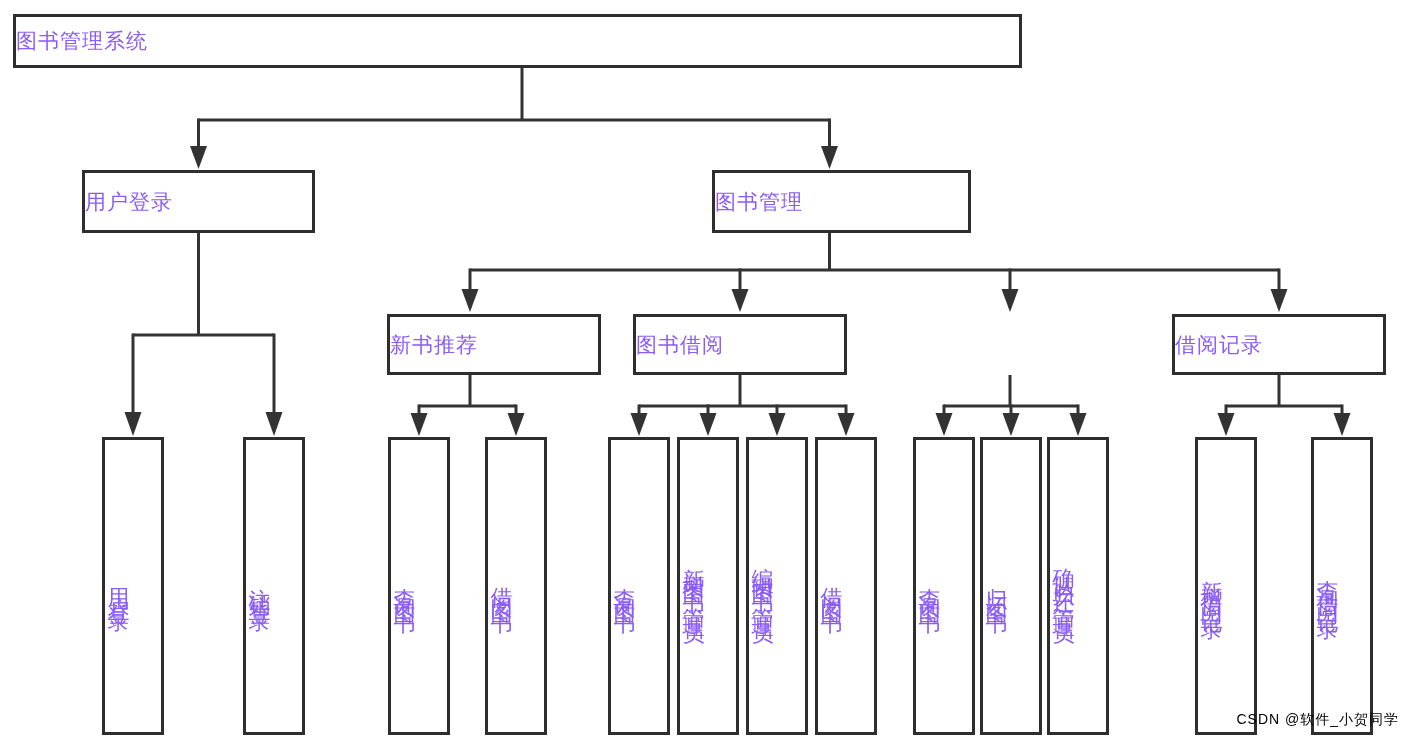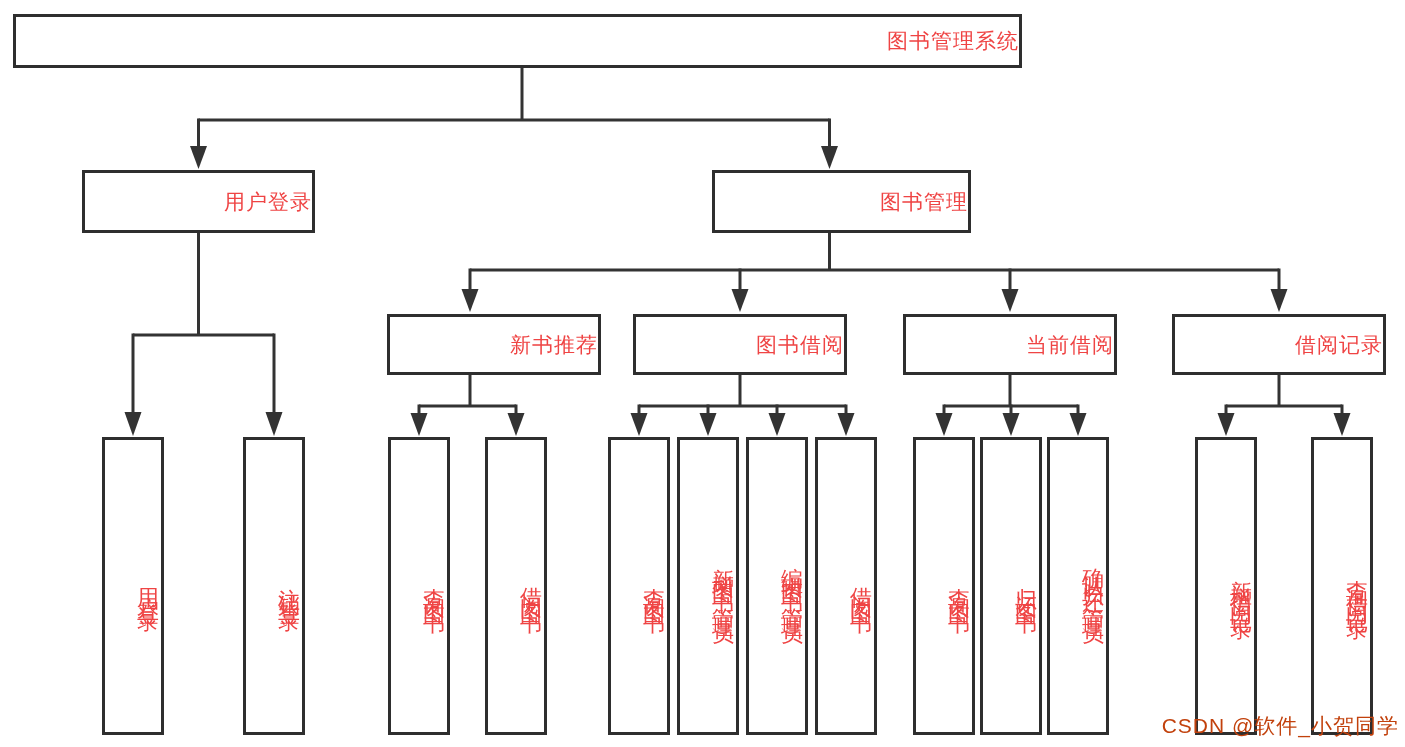--- a/index.html
+++ b/index.html
@@ -19,45 +19,45 @@
     position: absolute;
     left: 0;
     top: 0;
     z-index: 1;
   }
   .node {
     position: absolute;
     box-sizing: border-box;
     background: #ffffff;
     border: 3px solid #2e2e2e;
-    color: #ef4444;
+    color: #8b5cf6;
     display: flex;
     align-items: center;
-    justify-content: flex-end;
+    justify-content: flex-start;
     z-index: 2;
   }
   .hlabel {
     font-size: 21px;
     letter-spacing: 1px;
     white-space: nowrap;
   }
   .vlabel {
     writing-mode: vertical-rl;
     text-orientation: mixed;
     font-size: 22px;
     letter-spacing: 8px;
     line-height: 1.2;
     white-space: nowrap;
   }
   #watermark {
     position: absolute;
     right: 6px;
-    bottom: 7px;
-    font-size: 21px;
-    color: #c2410c;
+    bottom: 18px;
+    font-size: 14px;
+    color: #000000;
     letter-spacing: 1px;
     z-index: 3;
     white-space: nowrap;
   }
 </style>
 </head>
 <body>
 
 <div id="stage">
 
@@ -141,25 +141,22 @@
   <div class="node" style="left:82px; top:170px; width:233px; height:63px;">
     <span class="hlabel">用户登录</span>
   </div>
   <div class="node" style="left:712px; top:170px; width:259px; height:63px;">
     <span class="hlabel">图书管理</span>
   </div>
 
   <div class="node" style="left:363px; top:314px; width:214px; height:61px;margin-left:24px;">
     <span class="hlabel">新书推荐</span>
   </div>
-  <div class="node" style="left:633px; top:314px; width:214px; height:61px;padding-left:8px;">
+  <div class="node" style="left:633px; top:314px; width:214px; height:61px;">
     <span class="hlabel">图书借阅</span>
-  </div>
-  <div class="node" style="left:903px; top:314px; width:214px; height:61px;">
-    <span class="hlabel">当前借阅</span>
   </div>
   <div class="node" style="left:1172px; top:314px; width:214px; height:61px;">
     <span class="hlabel">借阅记录</span>
   </div>
 
   <div class="node" style="left:102px; top:437px; width:62px; height:298px;">
     <span class="vlabel">用户登录</span>
   </div>
   <div class="node" style="left:243px; top:437px; width:62px; height:298px;">
     <span class="vlabel">注销登录</span>

